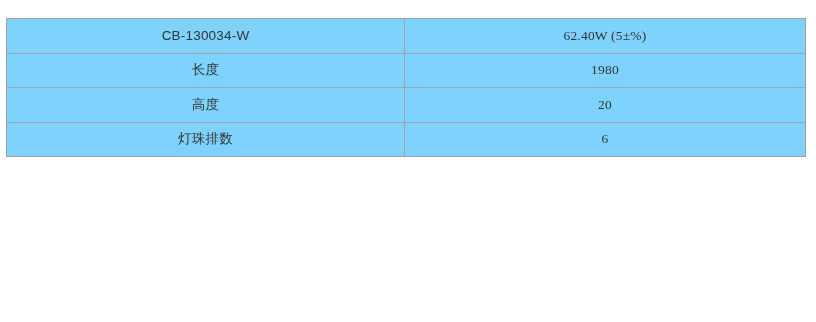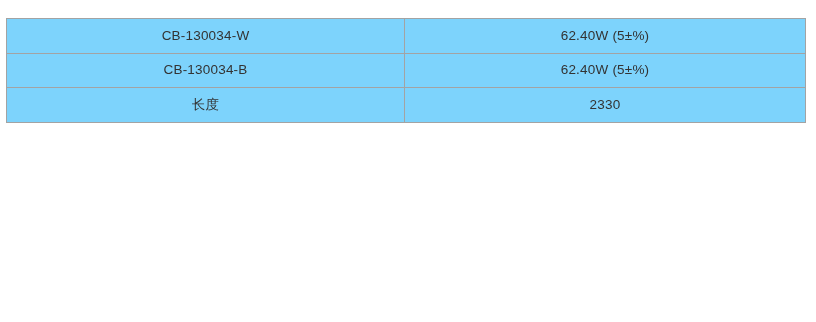--- a/index.html
+++ b/index.html
@@ -42,39 +42,44 @@
     line-height: 1.2;
     font-weight: 400;
     white-space: nowrap;
     overflow: hidden;
   }
   .spec-table td.cell-label {
     letter-spacing: 0.2px;
   }
   .spec-table td.cell-value {
     letter-spacing: 0.2px;
+    font-family: Liberation Serif, serif;
   }
 </style>
 </head>
 <body>
 
 <div class="page">
   <table class="spec-table">
     <colgroup>
       <col class="c-label">
       <col class="c-value">
     </colgroup>
     <tbody>
       <tr>
         <td class="cell-label">CB-130034-W</td>
         <td class="cell-value">62.40W (5±%)</td>
       </tr>
       <tr>
-        <td class="cell-label">CB-130034-B</td>
-        <td class="cell-value">62.40W (5±%)</td>
+        <td class="cell-label">长度</td>
+        <td class="cell-value">1980</td>
       </tr>
       <tr>
-        <td class="cell-label">长度</td>
-        <td class="cell-value">2330</td>
+        <td class="cell-label">高度</td>
+        <td class="cell-value">20</td>
+      </tr>
+      <tr>
+        <td class="cell-label">灯珠排数</td>
+        <td class="cell-value">6</td>
       </tr>
     </tbody>
   </table>
 </div>
 
 </body></html>

